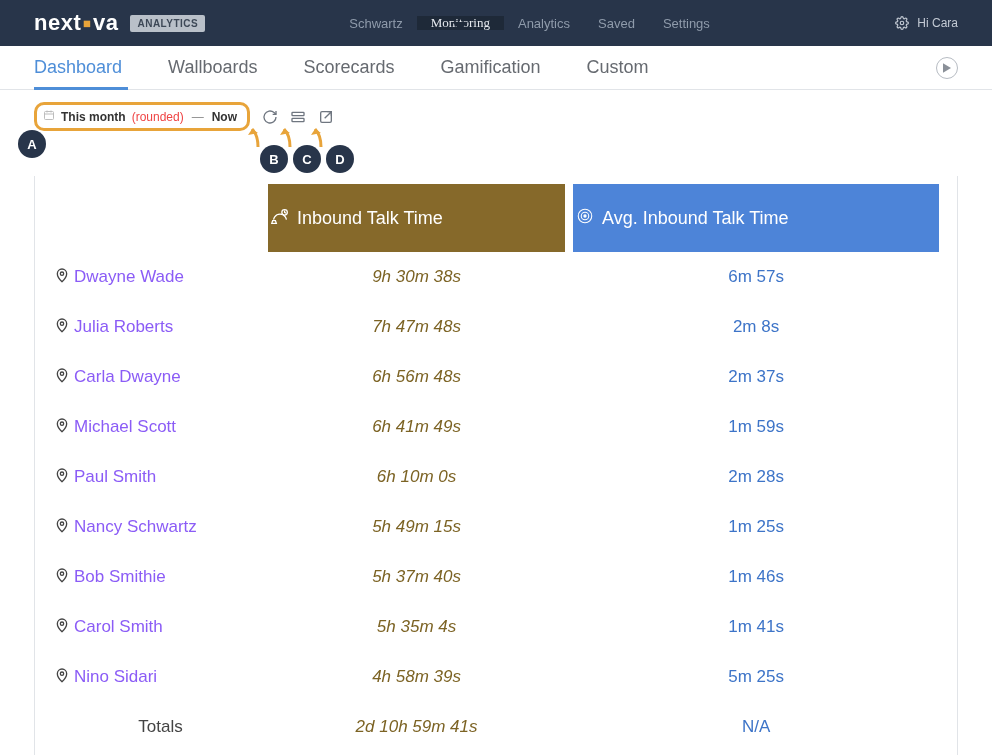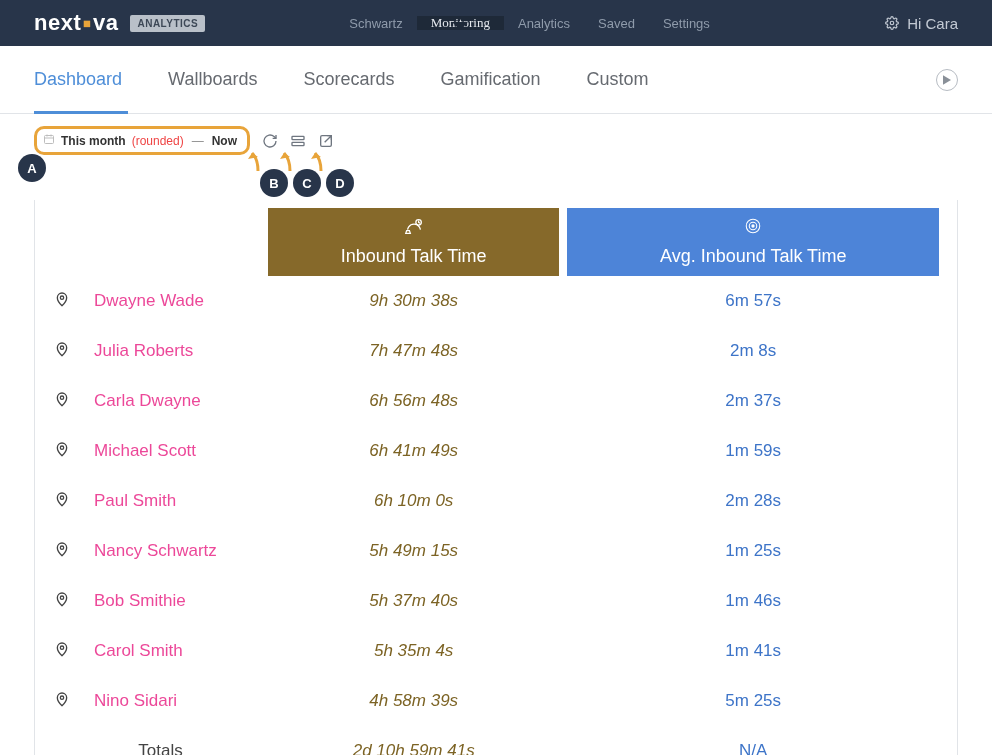--- a/index.html
+++ b/index.html
@@ -25,25 +25,25 @@
   .logo-word{color:#fff; font-size:22px; font-weight:600; letter-spacing:.5px; display:flex; align-items:center;}
   .logo-dot{color:var(--orange); font-size:26px; line-height:0; margin:0 1px;}
   .analytics-pill{ background:#b9c0c9; color:#3d4857; font-size:10px; font-weight:700; letter-spacing:.5px; padding:3px 7px; border-radius:2px; margin-left:6px;}
   .nav-center{ display:flex; align-items:stretch; margin-left:130px;}
   .nav-item{ display:flex; align-items:center; padding:0 14px; color:var(--nav-text); font-size:13px; cursor:pointer; position:relative;}
   .nav-item.active{ background:var(--darker-navy); color:#e6e9ee;font-family:Liberation Serif, serif;}
   .nav-item.active::after{
     content:""; position:absolute; bottom:-8px; left:50%; margin-left:-8px;
     border:8px solid transparent; border-top-color:var(--darker-navy);
   }
-  .nav-right{ margin-left:auto; display:flex; align-items:center; gap:8px; color:var(--nav-text-light); font-size:15px;}
+  .nav-right{ margin-left:auto; display:flex; align-items:center; gap:8px; color:var(--nav-text-light); font-size:12px;}
   .gear{width:14px;height:14px; display:inline-block;}
 
   
-  .subtabs{ display:flex; align-items:center; height:68px; padding:0 34px; border-bottom:1px solid #e1e4e8;}
+  .subtabs{ display:flex; align-items:center; height:44px; padding:0 34px; border-bottom:1px solid #e1e4e8;}
   .subtab{ font-size:18px; color:#666a70; padding:0 18px; height:100%; display:flex; align-items:center; cursor:pointer; margin-right:10px;}
   .subtab:first-child{padding-left:0;}
   .subtab.active{ color:var(--tab-blue-light); position:relative;}
   .subtab.active::after{ content:""; position:absolute; left:0; right:12px; bottom:-1px; height:3px; background:var(--tab-blue-light);}
   .play-right{ margin-left:auto; width:22px;height:22px; border:1px solid #b7bcc3; border-radius:50%; display:flex;align-items:center;justify-content:center; color:#8a9098; cursor:pointer;}
 
   
   .toolbar-row{ position:relative; padding:12px 34px 45px 34px; display:flex; align-items:center; }
   .date-box{ border:3px solid var(--orange); border-radius:10px; padding:4px 10px 4px 6px; display:flex; align-items:center; gap:6px; font-size:12px; color:#555;}
   .date-box .cal{color:#bdbdbd;}
@@ -64,30 +64,30 @@
   .arrow-B{left:248px;}
   .arrow-C{left:280px;}
   .arrow-D{left:311px;}
 
   
   .card{ margin:0 34px 0 34px; border:1px solid #e1e4e8; border-top:none; }
   .card-inner{ padding:8px 18px 20px 18px;}
 
   .tbl{ width:100%; border-collapse:collapse;}
   .tbl th{ height:68px; color:#fff; font-weight:500; font-size:18px; text-align:center;}
-  .th-icon-row{display:flex; flex-direction:column; align-items:center; gap:6px;}
+  .th-icon-row{display:flex; flex-direction:row; align-items:center; gap:6px;}
   .th-icon-row svg{width:22px;height:18px;}
   .th-inbound{ background:var(--olive); }
   .th-avg{ background:var(--royal-blue);}
   .th-gap{ background:transparent;}
   .name-col{ width:215px;}
   .col-gap{ width:8px;}
 
   .tbl td{ height:50px; font-size:17px; border:none;}
-  .name-cell{ display:flex; align-items:center; gap:24px; color:#ec4899; font-weight:500;}
+  .name-cell{ display:flex; align-items:center; gap:4px; color:#8b5cf6; font-weight:500;}
   .pin{ flex:0 0 auto;}
   .pin svg{width:16px;height:20px;}
   .v-inbound{ color:var(--olive-text); text-align:center; font-weight:500;font-style:italic;}
   .v-avg{ color:var(--royal-text); text-align:center; font-weight:500;}
   .totals-row td{ font-size:17px;}
   .totals-label{ text-align:center; color:#444; font-weight:500;}
 </style>
 </head>
 <body>
 

